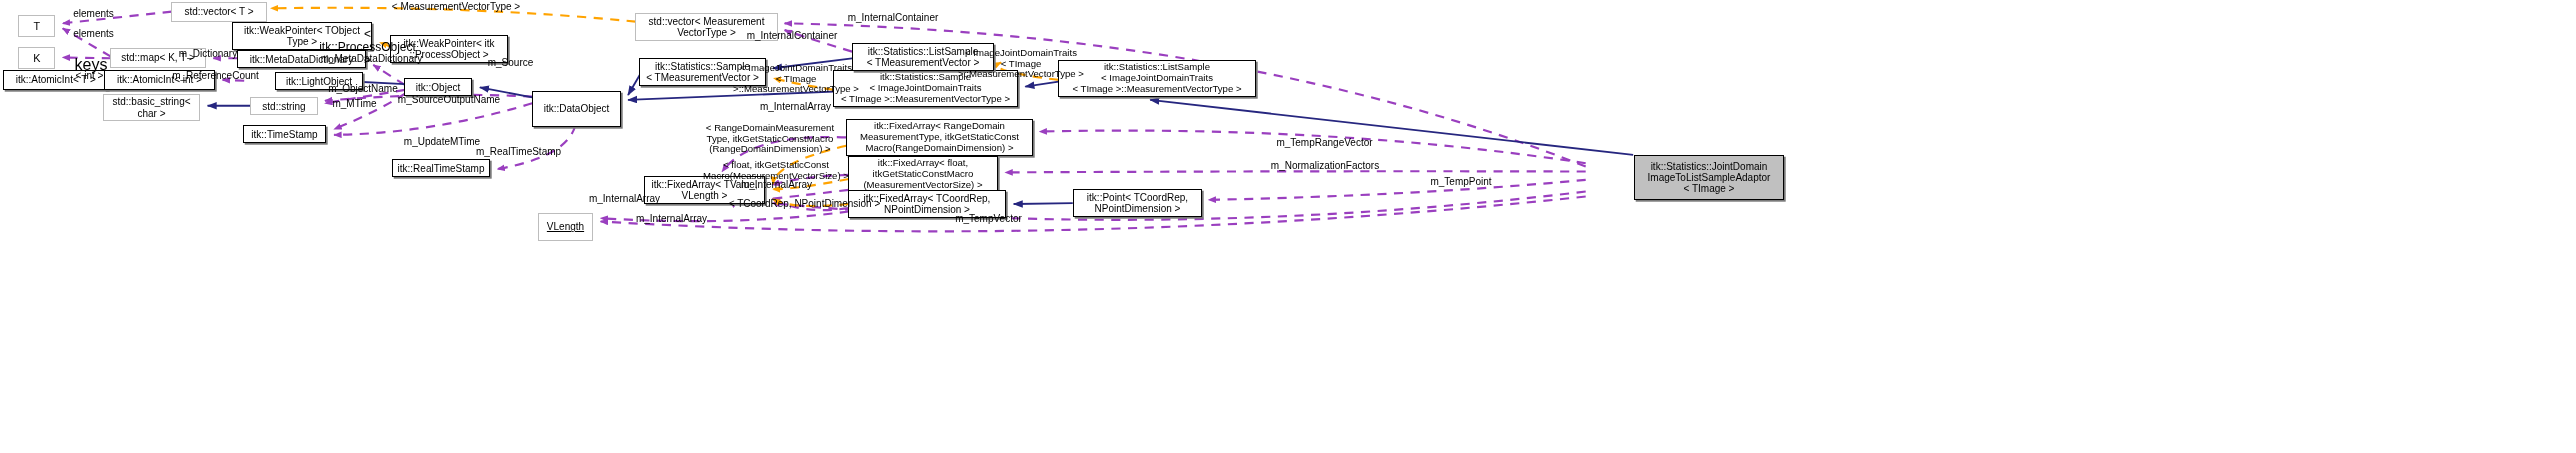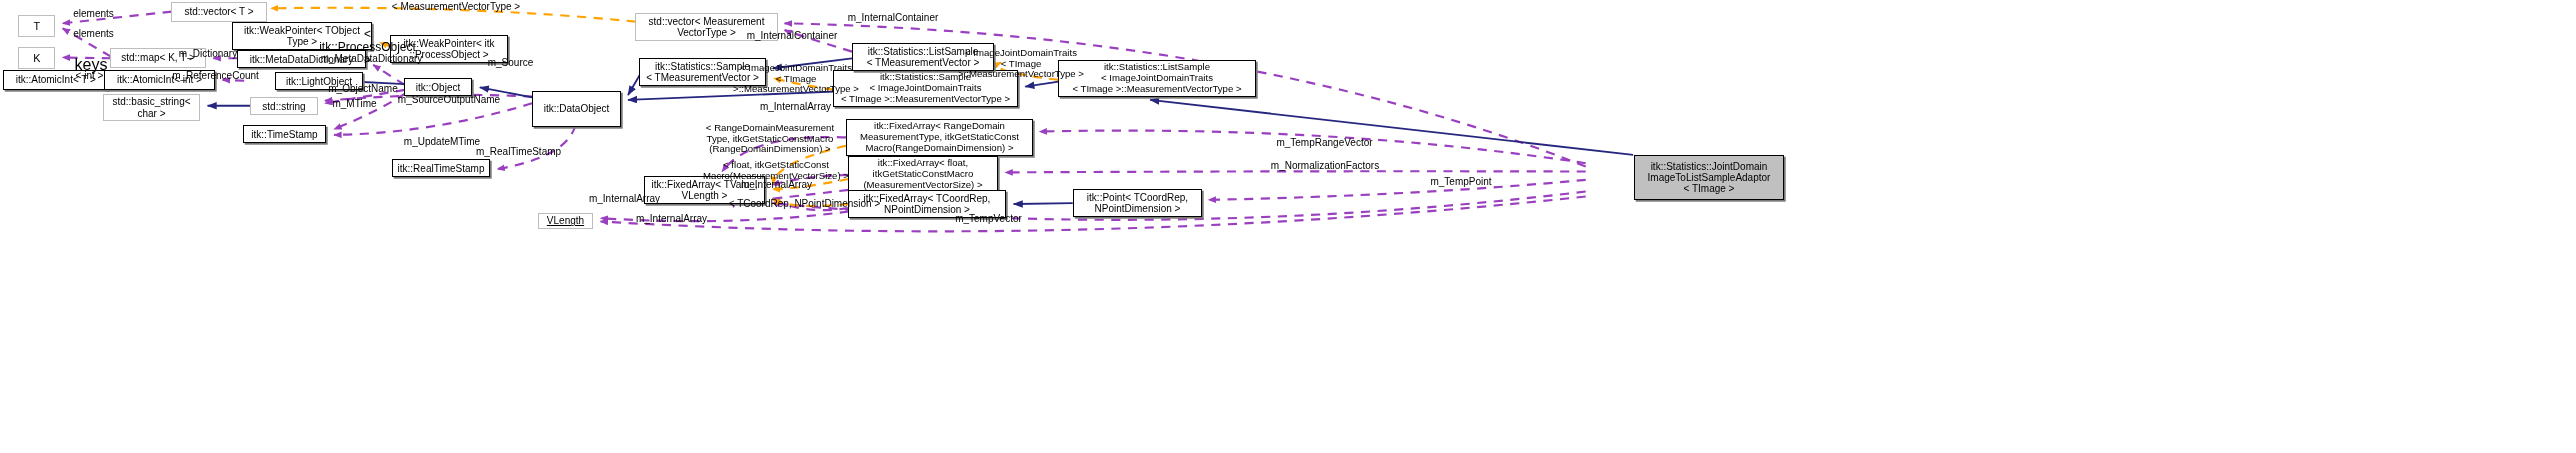--- a/index.html
+++ b/index.html
@@ -157,21 +157,21 @@
 Macro(RangeDomainDimension) &gt;</div>
       <div class="node solid" style="left: 848px; top: 156px; width: 150px; height: 37px; font-size: 9.6px;">itk::FixedArray&lt; float,
 itkGetStaticConstMacro
 (MeasurementVectorSize) &gt;</div>
       <div class="node solid" style="left: 644px; top: 176px; width: 121px; height: 28px; font-size: 10px;">itk::FixedArray&lt; TValue,
 VLength &gt;</div>
       <div class="node solid" style="left: 848px; top: 190px; width: 158px; height: 28px; font-size: 10px;">itk::FixedArray&lt; TCoordRep,
 NPointDimension &gt;</div>
       <div class="node solid" style="left: 1073px; top: 189px; width: 129px; height: 28px; font-size: 10px;">itk::Point&lt; TCoordRep,
 NPointDimension &gt;</div>
-      <div class="node light" style="left: 538px; top: 213px; width: 55px; height: 16px; font-size: 10px; text-decoration: underline;">VLength</div>
+      <div class="node light" style="left: 538px; top: 213px; width: 55px; height: 28px; font-size: 10px; text-decoration: underline;">VLength</div>
       <div class="node focus" style="left: 1586px; top: 155px; width: 150px; height: 45px; font-size: 10px; margin-left: 48px;">itk::Statistics::JointDomain
 ImageToListSampleAdaptor
 &lt; TImage &gt;</div>
     </div>
 
   <div id="labels-layer">
       <div class="edge-label" style="left: 60px; top: 8.3px; width: 67px; font-size: 10px;">elements</div>
       <div class="edge-label" style="left: 60px; top: 27.5px; width: 67px; font-size: 10px;">elements</div>
       <div class="edge-label" style="left: 72px; top: 56px; width: 38px; font-size: 16px;">keys</div>
       <div class="edge-label" style="left: 68px; top: 70px; width: 43px; font-size: 10px;">&lt; int &gt;</div>

